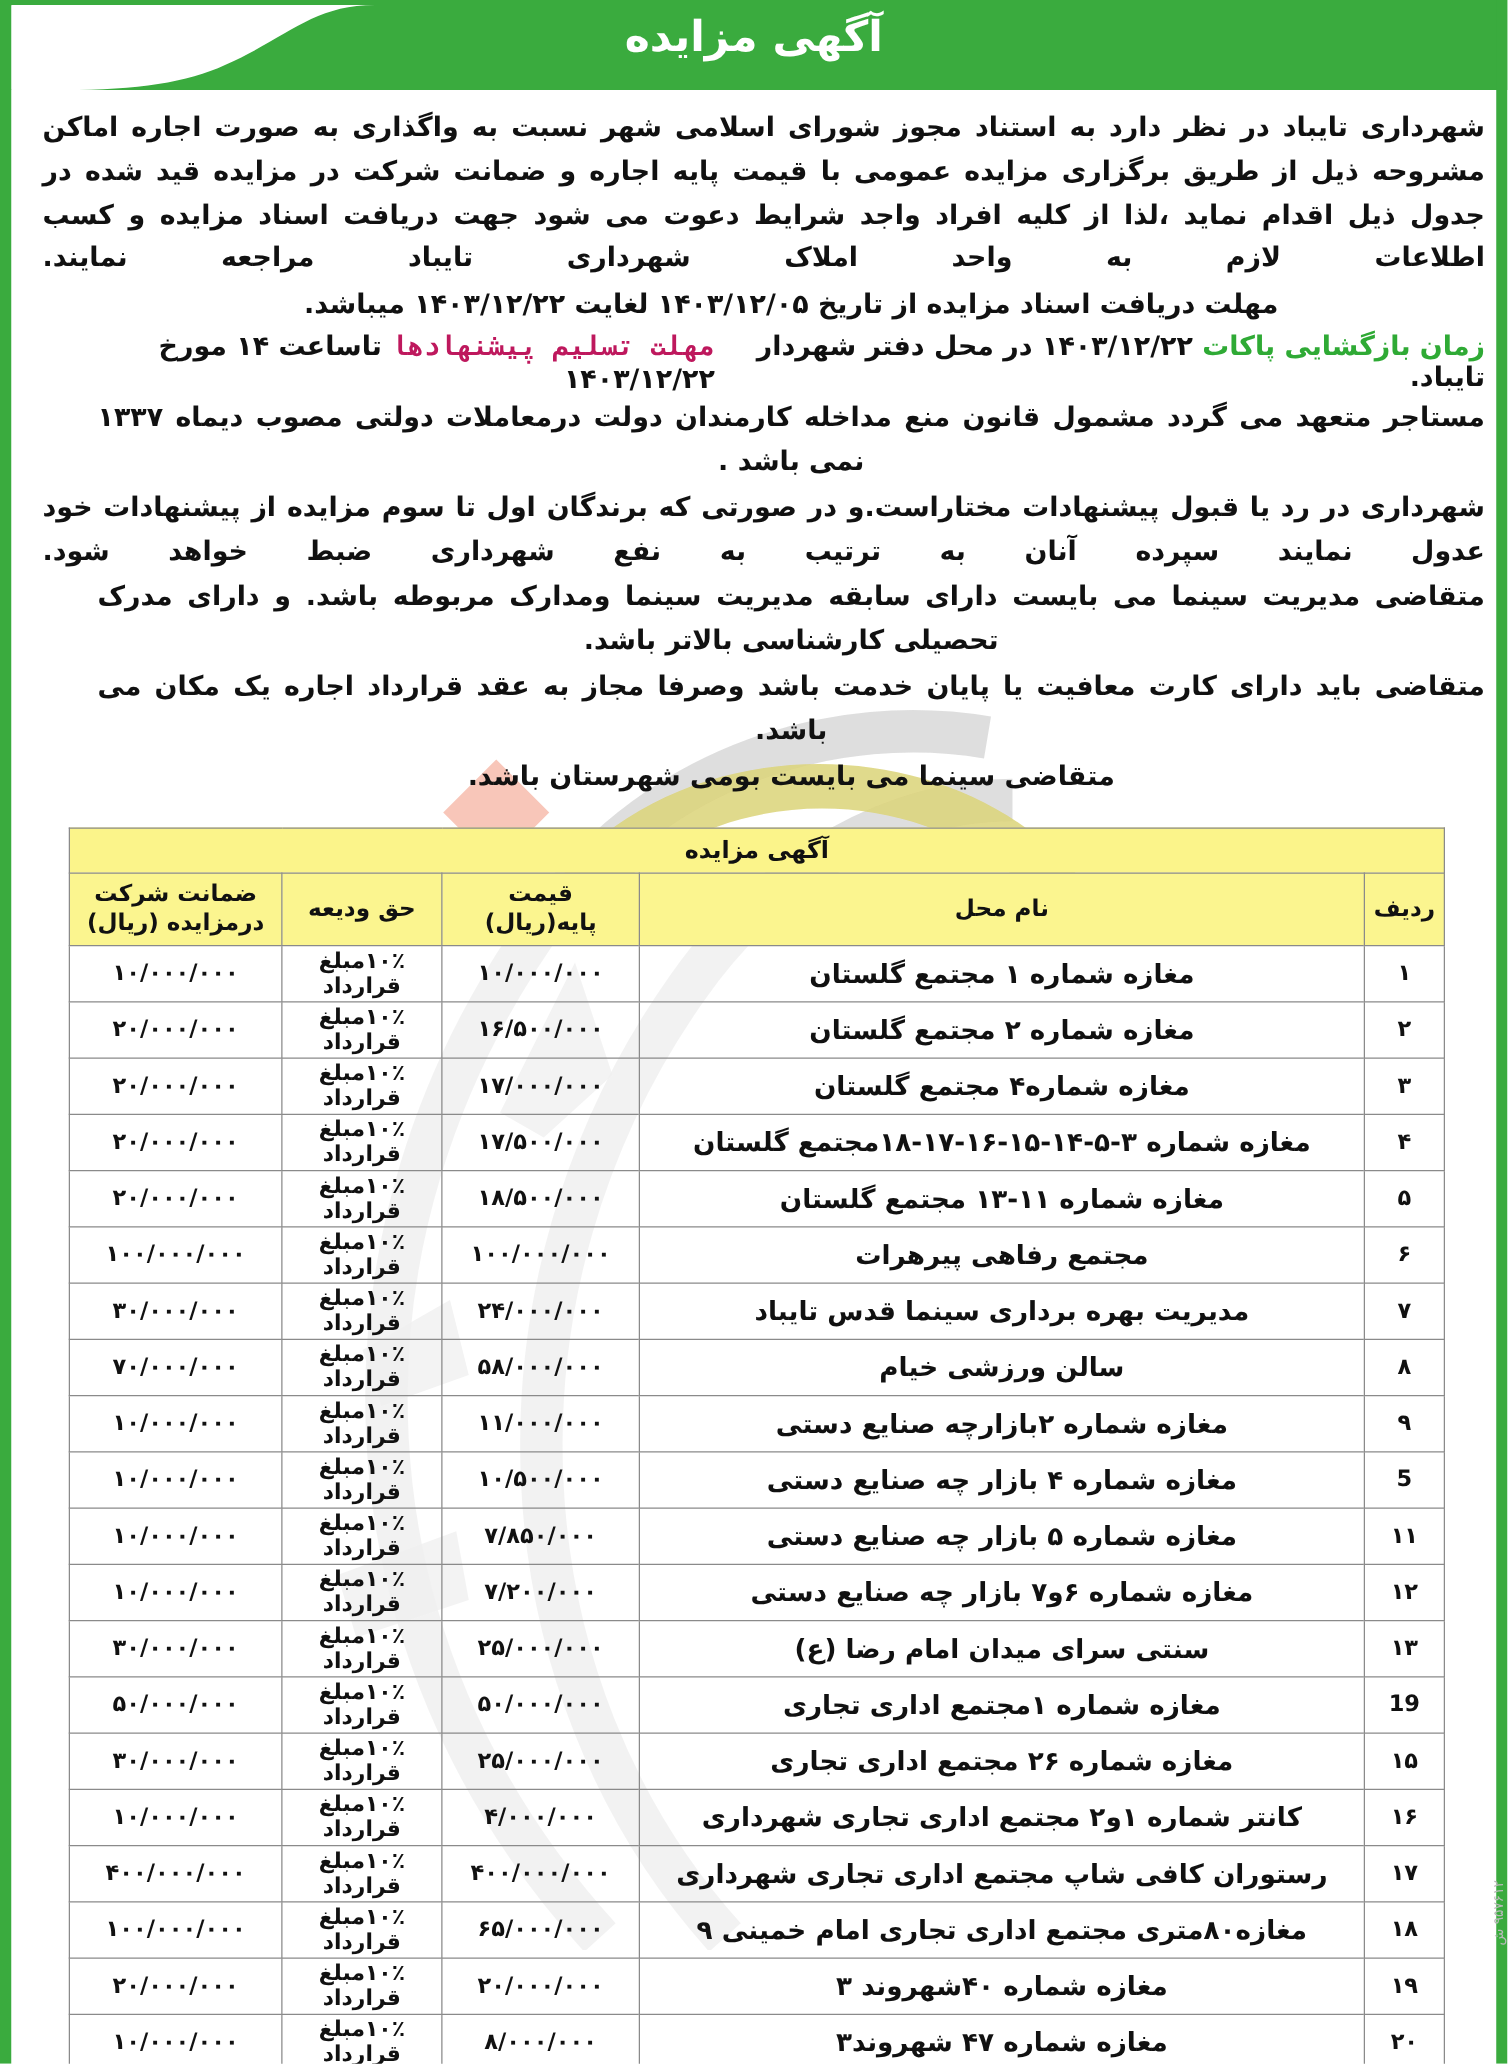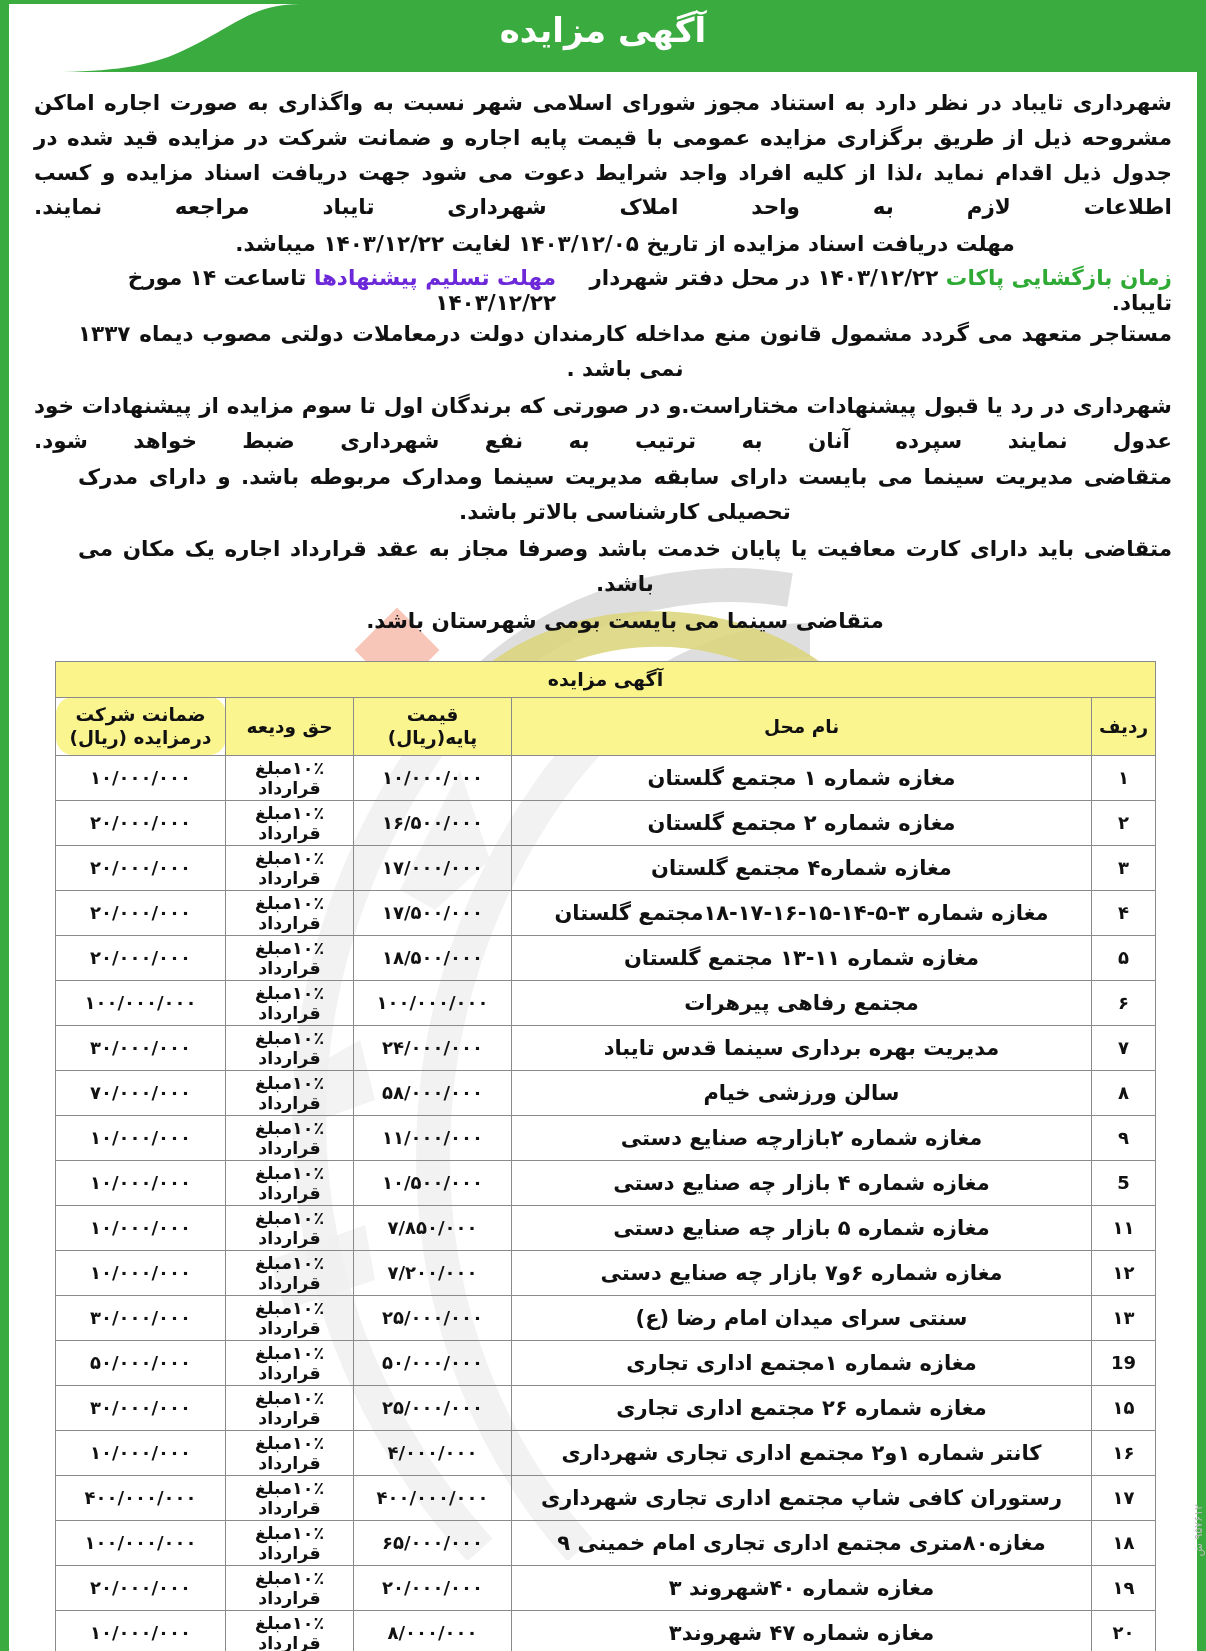--- a/index.html
+++ b/index.html
@@ -44,21 +44,21 @@
     color: #ffffff;
     font-size: 34px;
     font-weight: bold;
     letter-spacing: 0px;
     z-index: 3;
   }
 
   
   .doc-body {
     position: relative;
-    padding: 14px 34px 0 34px;
+    padding: 14px 18px 0 34px;
     z-index: 5;
   }
   .para {
     font-size: 21.5px;
     font-weight: bold;
     color: #111111;
     line-height: 1.62;
     text-align: justify;
     text-align-last: justify;
     margin: 0 0 2px 0;
@@ -68,21 +68,21 @@
   .deadline-row {
     display: flex;
     flex-direction: row-reverse;
     justify-content: space-between;
     align-items: baseline;
     gap: 6px;
     font-size: 21.5px;
     font-weight: bold;
     margin: 3px 0 2px 0;
   }
-  .red-label { color: #6d28d9; }
+  .red-label { color: #be185d; font-family: Liberation Mono, monospace; }
   .green-label { color: #2faa35; text-align: right; }
   .plain { color: #111111; }
 
   .signature {
     margin-top: 10px;
     text-align: center;
     color: #2faa35;
     font-size: 25px;
     font-weight: bold;
     direction: rtl;
@@ -145,21 +145,21 @@
   }
   tbody tr { height: 32.2px; background: rgba(255,255,255,0.62); }
   td.c-radif  { width: 64px;  text-align: center; font-size: 18px; }
   td.c-name   { text-align: center; font-size: 21px; }
   td.c-price  { width: 158px; text-align: center; font-size: 18px; }
   td.c-dep    { width: 128px; text-align: center; font-size: 17.5px; }
   td.c-guar   { width: 170px; text-align: center; font-size: 18px; }
   th.h-radif  { width: 64px; margin-left: 48px; }
   th.h-price  { width: 158px; }
   th.h-dep    { width: 128px; }
-  th.h-guar   { width: 170px; border-radius: 17px; }
+  th.h-guar   { width: 170px; }
 
   
   .ref-code {
     position: absolute;
     right: 1px;
     bottom: 95px;
     writing-mode: vertical-rl;
     transform: rotate(180deg);
     font-size: 11px;
     color: #b9b9b9;

